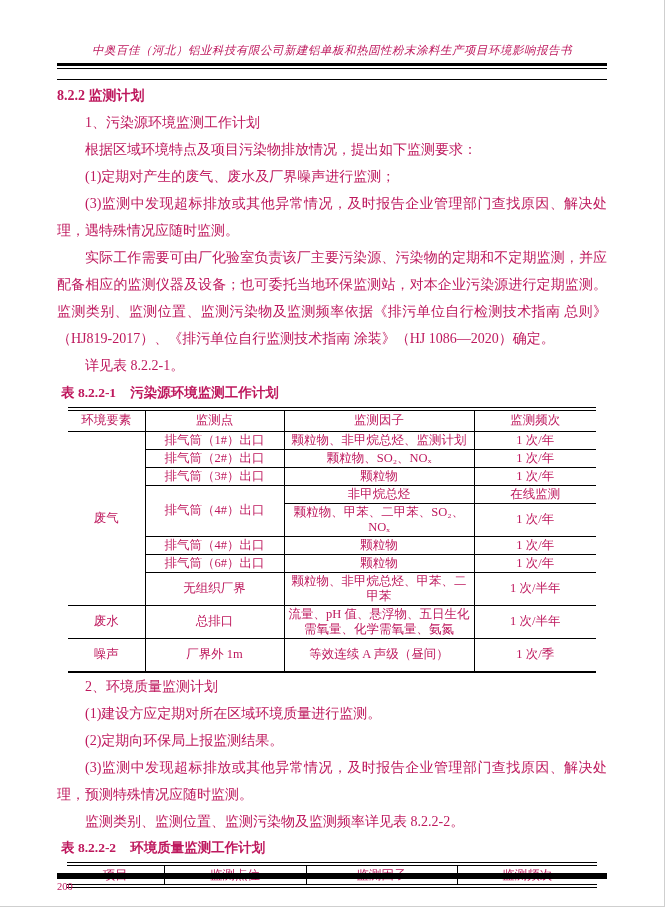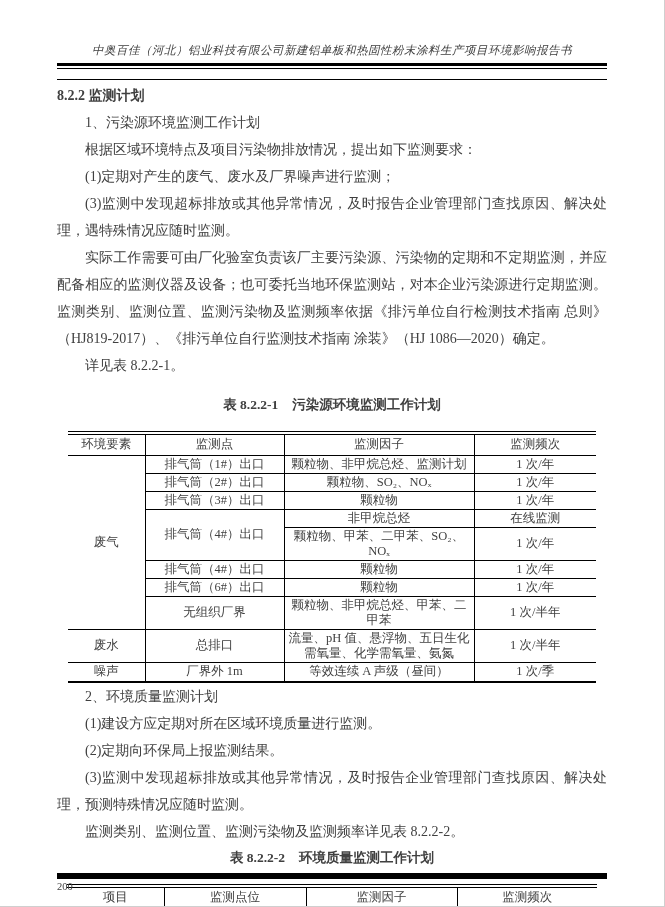--- a/index.html
+++ b/index.html
@@ -1,18 +1,18 @@
 <!DOCTYPE html>
 <html><head>
 <meta charset="utf-8">
 <style>
   html,body { margin:0; padding:0; background:#ffffff; }
   .page {
     position:relative; width:665px; height:907px; background:#ffffff;
-    font-family:"Liberation Serif", serif; color:#404040;
+    font-family:"Liberation Serif", serif; color:#be185d;
     box-sizing:border-box; overflow:hidden;
     border-right:1px solid #cfcfcf; border-bottom:1px solid #cfcfcf;
   }
   .running-head {
     padding-top:43px; text-align:center;
     font-size:11.5px; font-style:italic; letter-spacing:0.5px;
   }
   .head-rule {
     margin:5px 57px 0 57px; height:2px;
     border-top:3px solid #000; border-bottom:1px solid #000;
@@ -20,22 +20,22 @@
   .content { margin:0 57px; }
   .pre-rule { margin-top:10px; border-top:1px solid #000; }
   h1.heading { margin:7px 0 4px 0; font-size:14px; font-weight:bold; }
   .hei { font-family:"Liberation Sans", sans-serif; }
   .sec p {
     margin:0; font-size:14px; line-height:27px;
     text-indent:2em; text-align:justify;
   }
   .sec2 p { line-height:27px; }
   .tbl-title {
-    text-align:center; font-weight:bold; font-size:13.5px;
-    line-height:18px; padding:1px 0; margin:16px;
+    text-align:left; font-weight:bold; font-size:13.5px;
+    line-height:18px; padding:1px 0; margin:4px;
   }
   .tbl-title .tlabel { margin-right:14px; }
   table.doc {
     border-collapse:collapse; margin:0 auto; table-layout:fixed;
     font-size:12.5px;
   }
   table.doc th, table.doc td {
     border:1px solid #000; text-align:center; vertical-align:middle;
     font-weight:normal; padding:1px 2px; line-height:15px;
     overflow:hidden; box-sizing:border-box;
@@ -46,21 +46,21 @@
     border-left:hidden; border-right:hidden;
   }
   table.t2 {
     width:530px;
     border-top:4px double #000; border-bottom:4px double #000;
     border-left:hidden; border-right:hidden;
   }
   table.doc tr.hdr th { height:22px; }
   table.doc td { height:18px; }
   table.doc tr.h2x td { height:32px; }
-  table.doc tr.h19 td { height:20px; }
+  table.doc tr.h19 td { height:34px; }
   .footer-bar {
     position:absolute; left:57px; right:57px; top:873px; height:6px;
     background:#000;
   }
   .page-number {
     position:absolute; left:57px; top:881px; font-size:10.5px;
   }
 </style>
 </head>
 <body>

